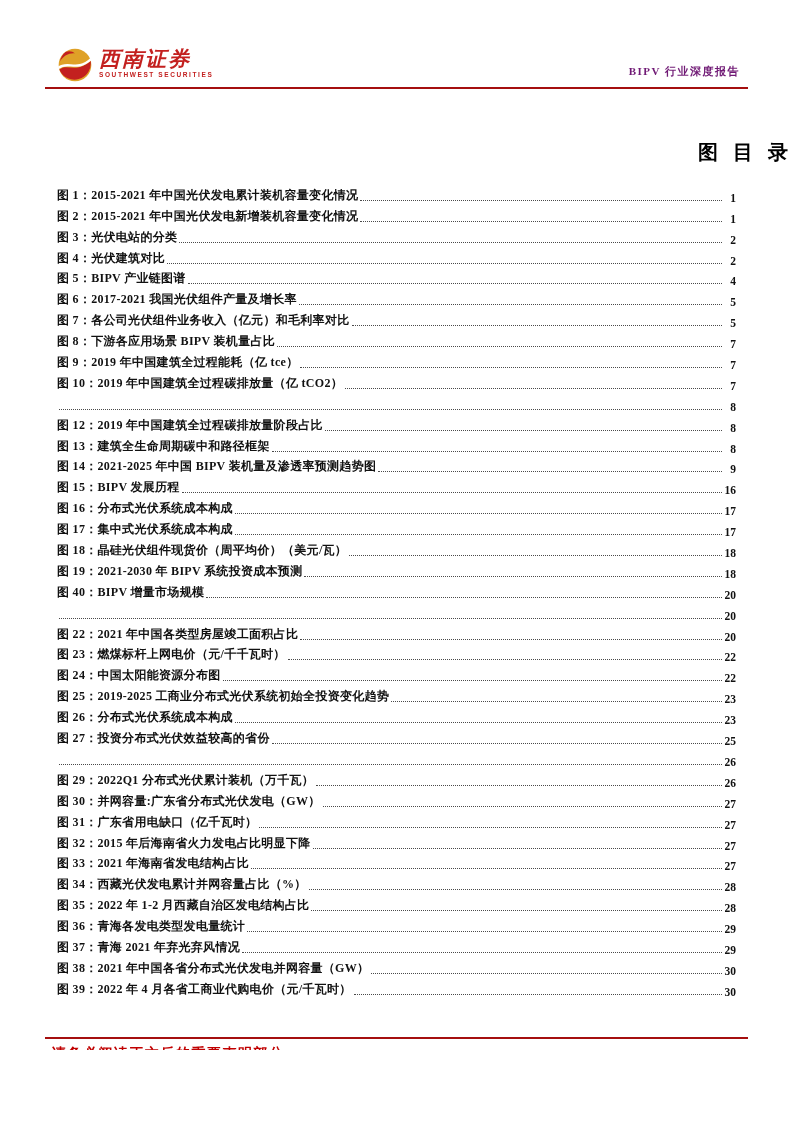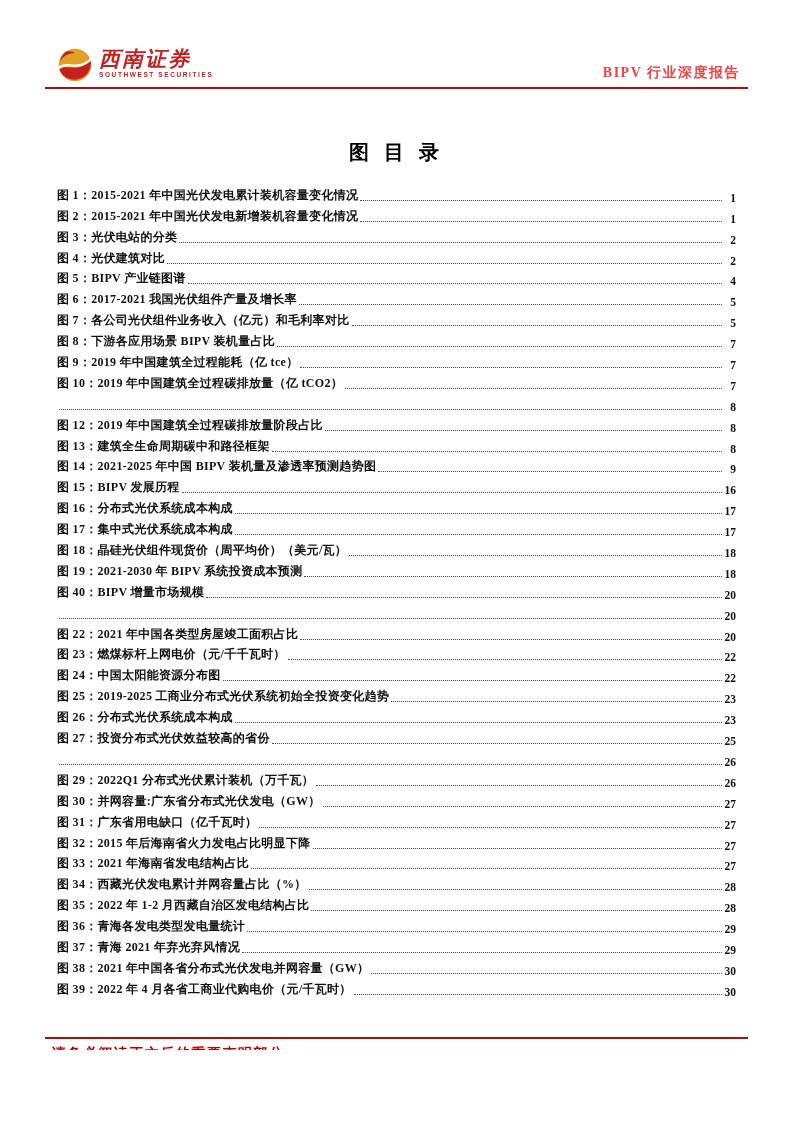--- a/index.html
+++ b/index.html
@@ -38,37 +38,37 @@
     color: #c3201f;
     font-size: 6.5px;
     font-weight: bold;
     letter-spacing: 1.6px;
     line-height: 8px;
     font-family: "Liberation Sans", sans-serif;
   }
   .report-label {
     position: absolute;
     right: 53px; top: 64px;
-    font-size: 14px;
-    font-weight: bold;
-    color: #ef4444;
+    font-size: 11px;
+    font-weight: bold;
+    color: #701a75;
     letter-spacing: 1.5px;
   }
   .header-rule {
     position: absolute;
     left: 45px; right: 45px; top: 87px;
     height: 2px;
     background: #a50f0f;
   }
 
   
   .doc-title {
     position: absolute;
     left: 0; right: 0; top: 139px;
-    text-align: center;
+    text-align: right;
     font-size: 20px;
     font-weight: bold;
     color: #000000;
     letter-spacing: 5px;
   }
 
   
   .toc-list {
     position: absolute;
     left: 57px; top: 183px;

